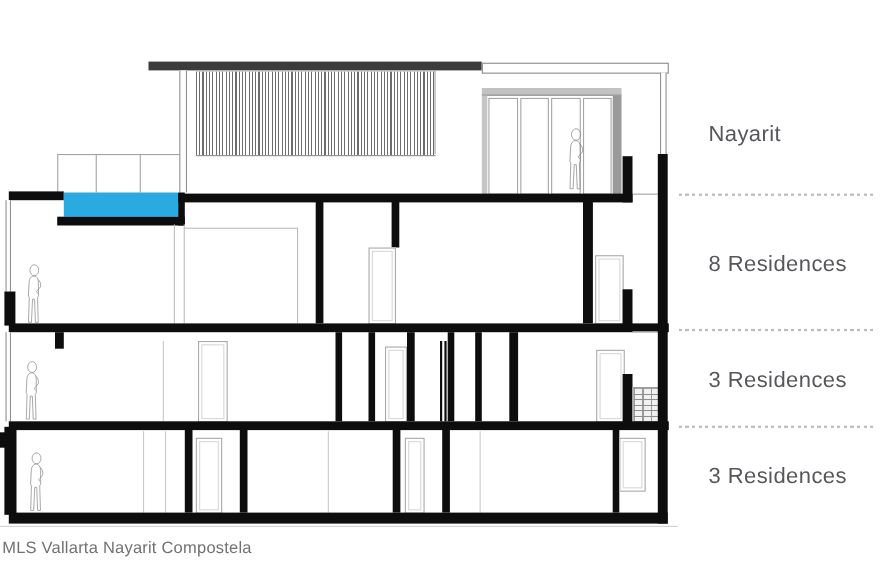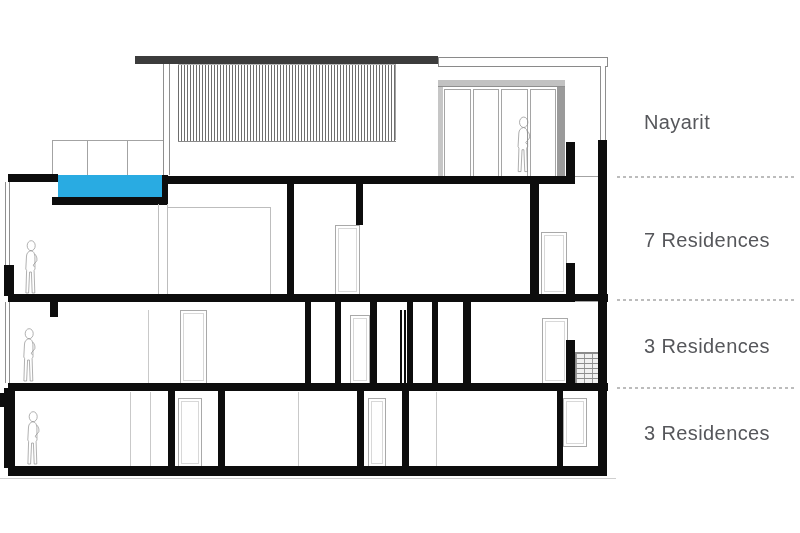--- a/index.html
+++ b/index.html
@@ -149,20 +149,21 @@
       </svg>
   </div>
   <div class="person" style="left:21px;top:410px;width:24px;height:57px;">
     <svg viewBox="0 0 24 56">
         <use href="#person-shape"></use>
       </svg>
   </div>
 
   <div class="label" style="top:110px;">Nayarit</div>
   <div class="dash" style="top:176px;"></div>
-  <div class="label" style="top:228px;">7 Residences</div>
+  <div class="label" style="top:228px;">8 Residences</div>
   <div class="dash" style="top:299px;"></div>
   <div class="label" style="top:334px;">3 Residences</div>
   <div class="dash" style="top:387px;"></div>
   <div class="label" style="top:421px;">3 Residences</div>
 
+  <div class="caption">MLS Vallarta Nayarit Compostela</div>
 
 </div>
 
 </body></html>

